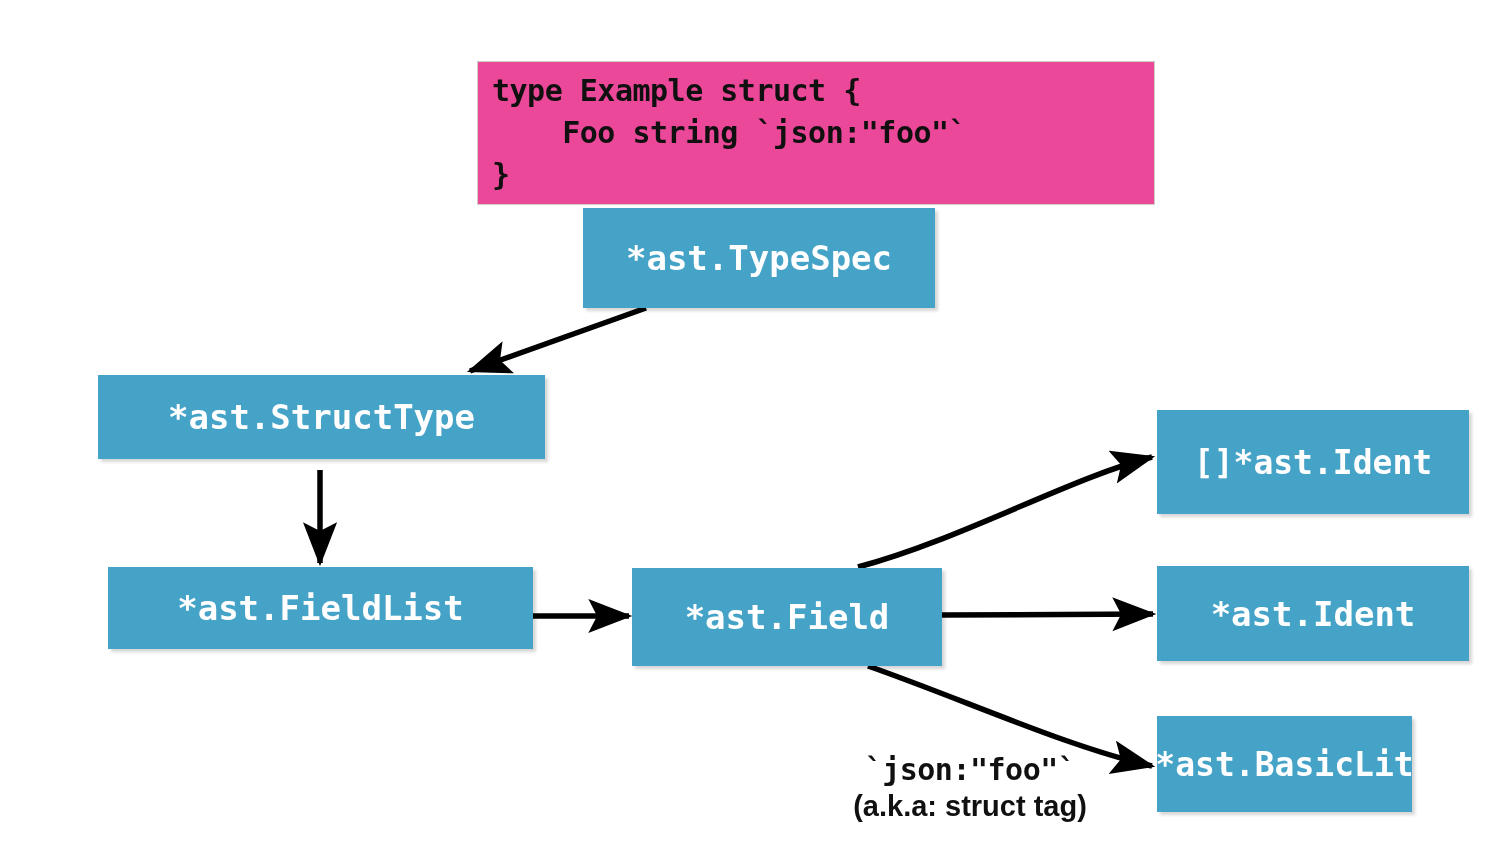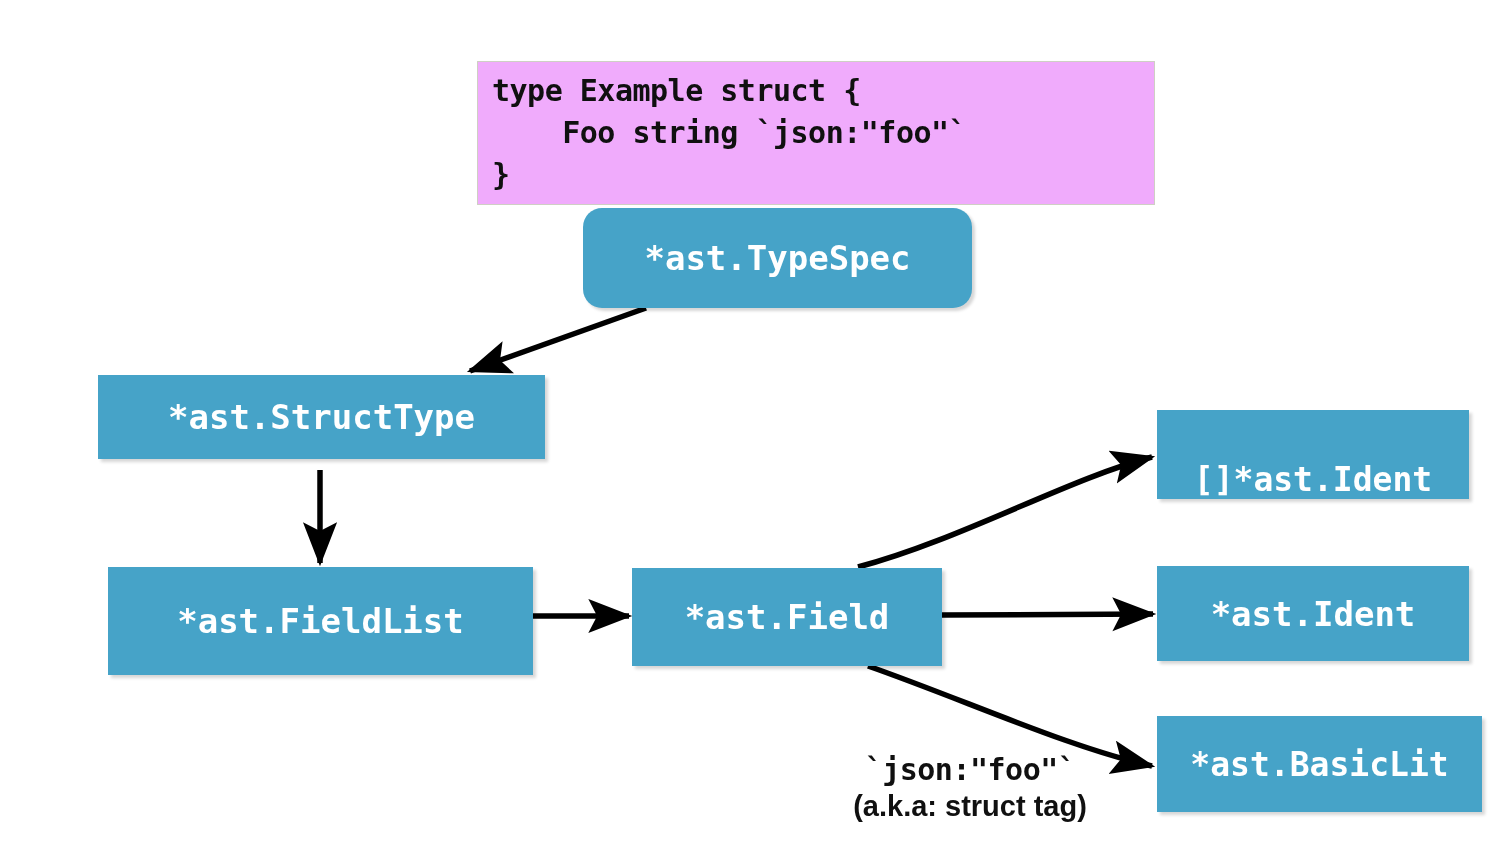--- a/index.html
+++ b/index.html
@@ -23,21 +23,21 @@
     height: 845px;
   }
 
   
   .code-block {
     position: absolute;
     left: 477px;
     top: 31px;
     width: 678px;
     height: 144px;
-    background: #f0abfc;
+    background: #ec4899;
     border: 1px solid #cfcfc4;
     box-sizing: border-box;
     padding: 8px 14px;
     font-family: "DejaVu Sans Mono", monospace;
     font-weight: bold;
     font-size: 30px;
     line-height: 42px;
     color: #101010;
     white-space: pre;
     letter-spacing: -0.5px;
@@ -54,27 +54,27 @@
     color: #ffffff;
     font-family: "DejaVu Sans Mono", monospace;
     font-weight: bold;
     font-size: 34px;
     letter-spacing: 0px;
     box-shadow: 3px 3px 3px rgba(0,0,0,0.16);
     white-space: nowrap;
     user-select: none;
   }
 
-  #node-typespec   { left: 583px;  top: 208px; width: 389px; height: 100px; border-radius: 19px; }
+  #node-typespec   { left: 583px;  top: 208px; width: 352px; height: 100px; }
   #node-structtype { left: 98px;   top: 375px; width: 447px; height: 84px;  }
-  #node-fieldlist  { left: 108px;  top: 567px; width: 425px; height: 108px;  }
+  #node-fieldlist  { left: 108px;  top: 567px; width: 425px; height: 82px;  }
   #node-field      { left: 632px;  top: 568px; width: 310px; height: 98px; align-items: center;  }
-  #node-identslice { left: 1157px; top: 410px; width: 312px; height: 89px; align-items: flex-end;  }
+  #node-identslice { left: 1157px; top: 410px; width: 312px; height: 104px;  }
   #node-ident      { left: 1157px; top: 566px; width: 312px; height: 95px; text-align: right;  }
-  #node-basiclit   { left: 1157px; top: 716px; width: 325px; height: 96px;  }
+  #node-basiclit   { left: 1157px; top: 716px; width: 255px; height: 96px;  }
 
   #node-basiclit .node-text { font-size: 33px; }
   #node-identslice .node-text { font-size: 33px; }
 
   
   .annotation {
     position: absolute;
     left: 790px;
     top: 752px;
     width: 360px;

